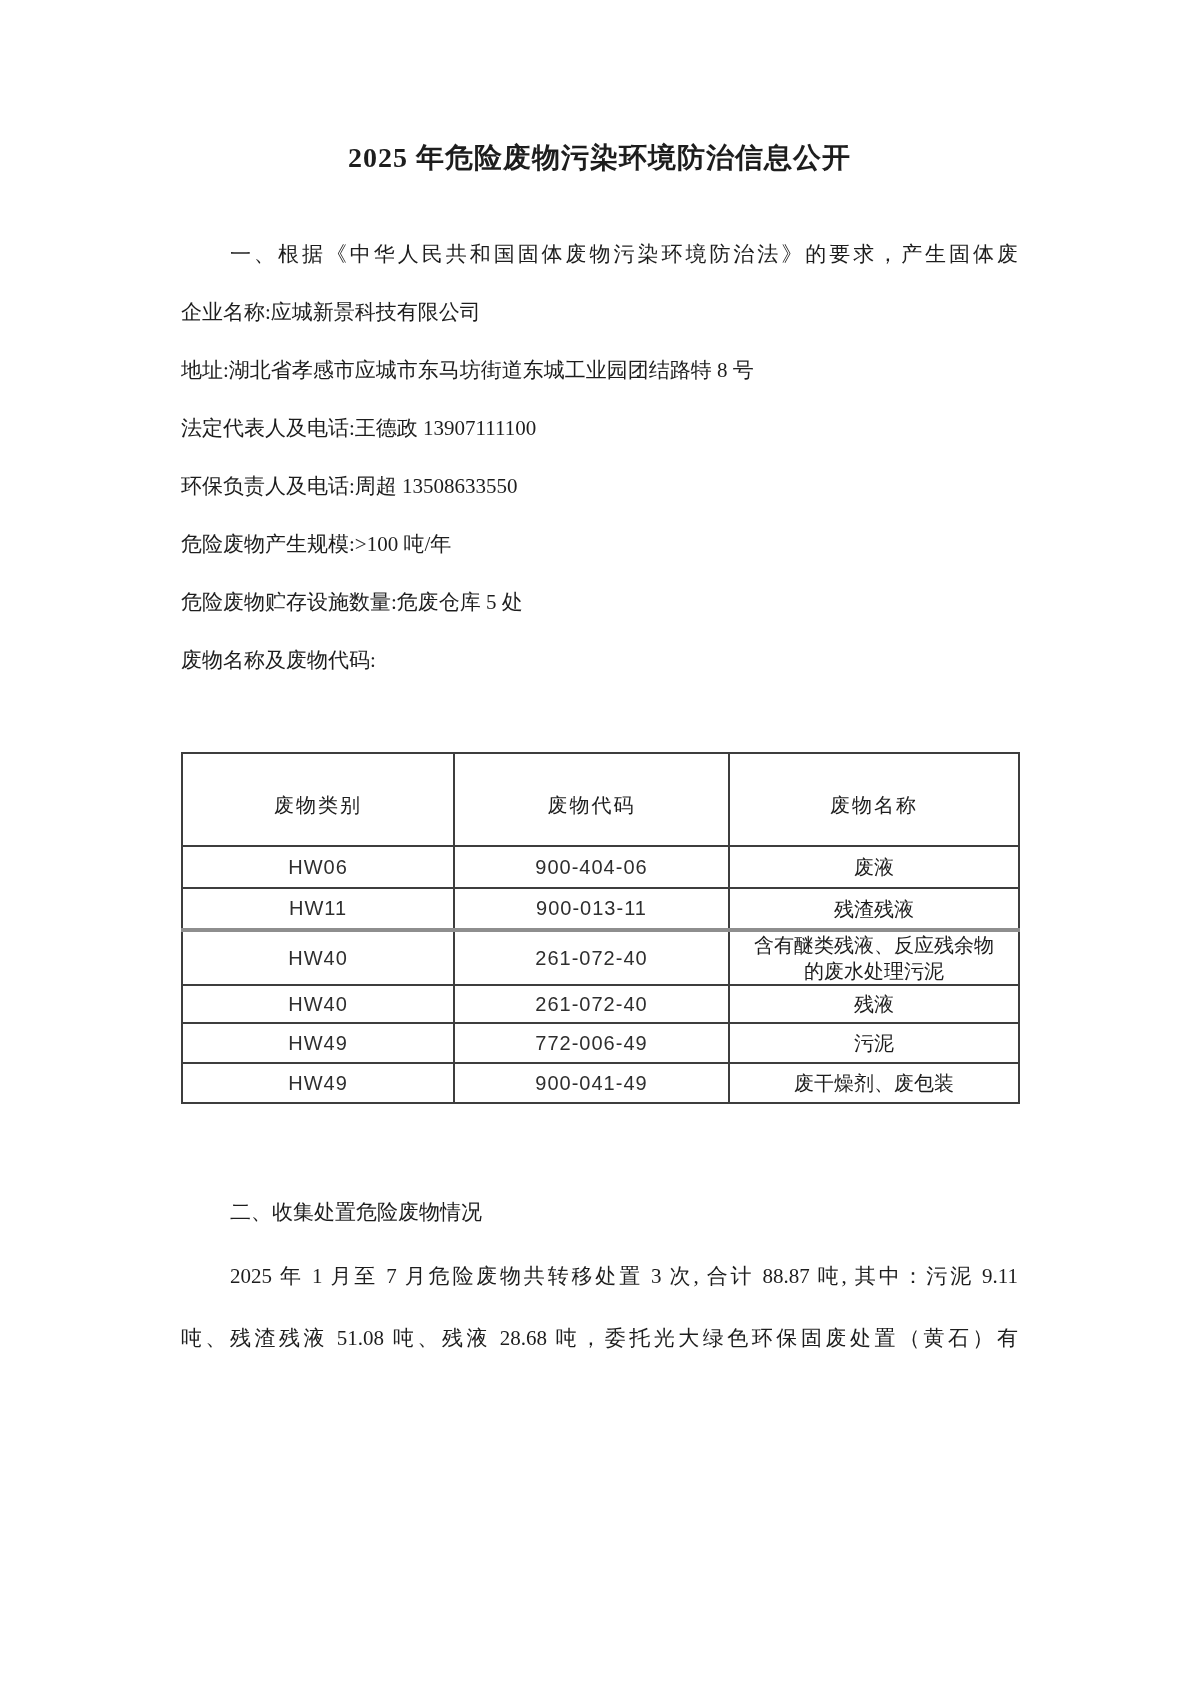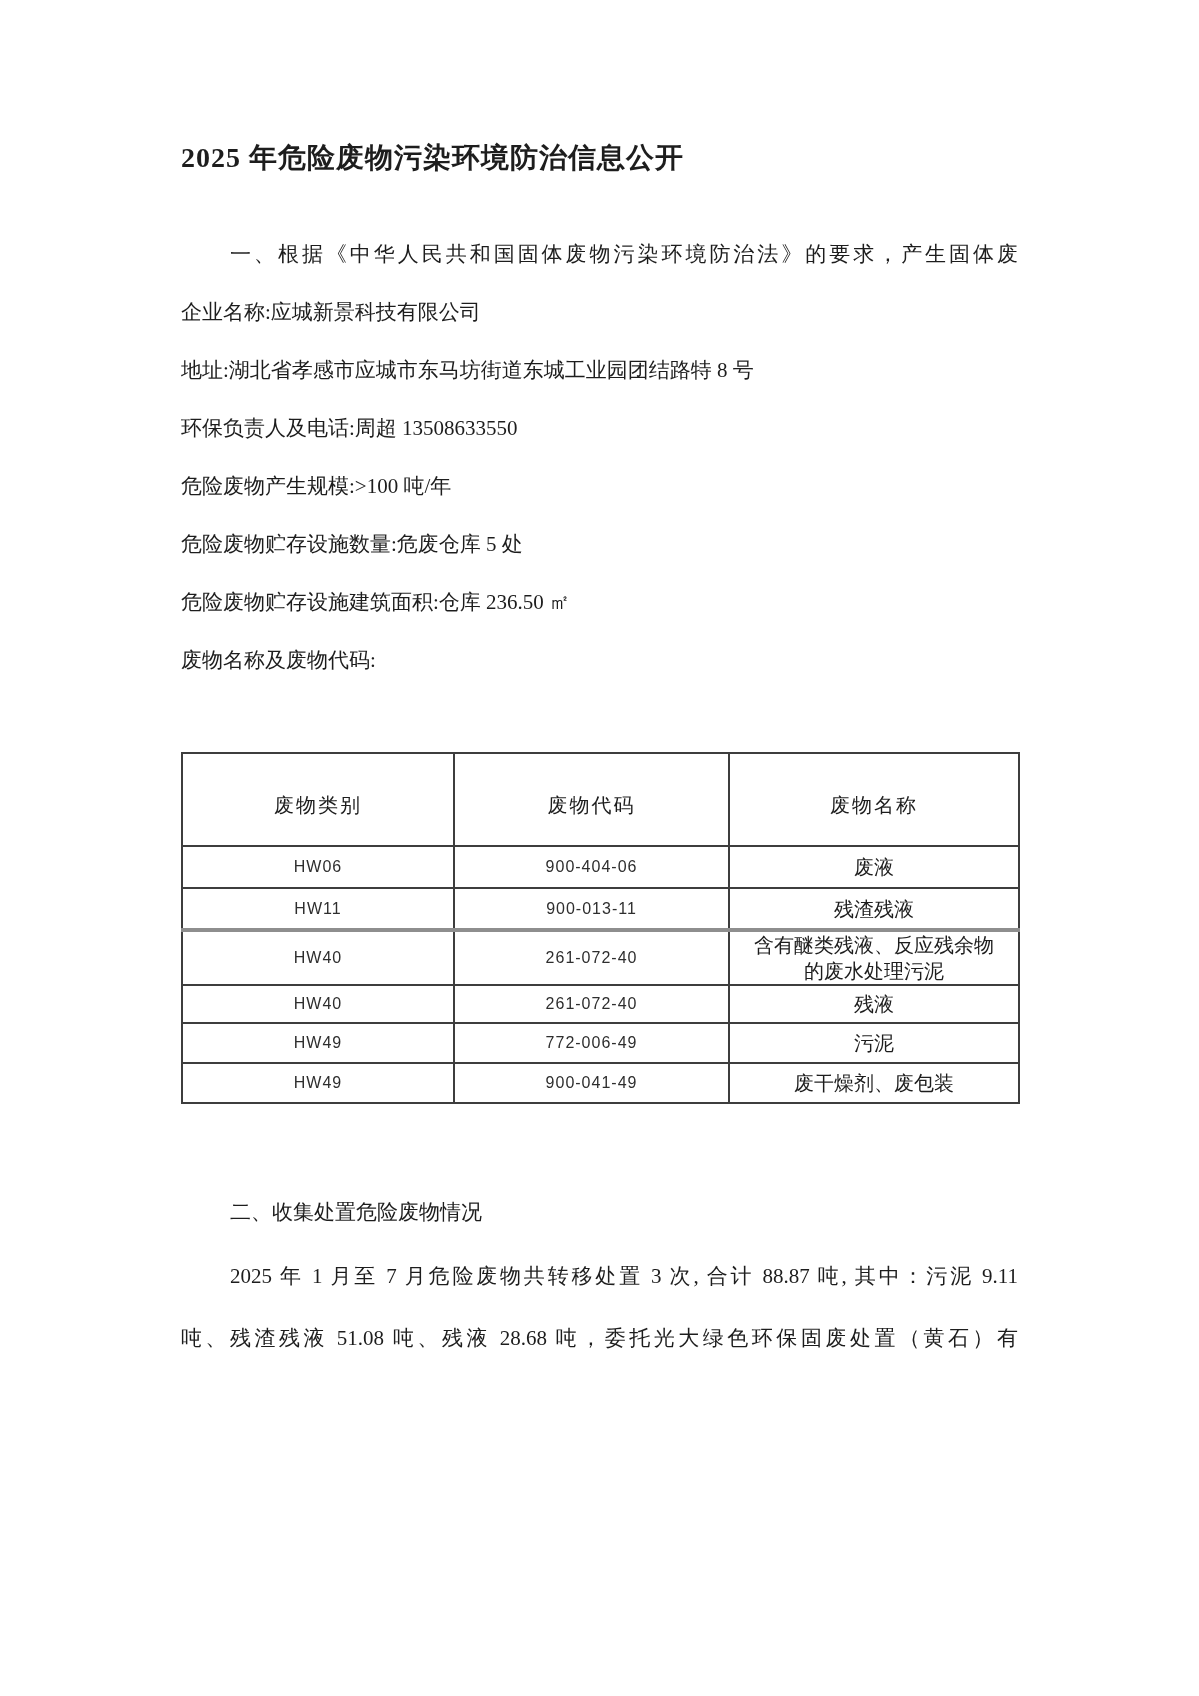--- a/index.html
+++ b/index.html
@@ -10,21 +10,21 @@
     background:#ffffff;
     color:#1d1d1d;
     font-family:"Liberation Serif","DejaVu Serif",serif;
     overflow:hidden;
   }
   .content{position:absolute;left:181px;top:0;width:837px;}
 
   .doc-title{
     margin:140px 0 16px 0;
     font-size:28px;line-height:36px;font-weight:700;
-    text-align:left;letter-spacing:1px;
+    text-align:center;letter-spacing:1px;
   }
 
   .para1{margin-top:49px;}
   .line{
     font-size:21px;line-height:58px;height:58px;
     white-space:nowrap;
   }
   .stretch{
     text-align:justify;text-align-last:justify;
     text-justify:inter-character;
@@ -49,21 +49,21 @@
     font-weight:400;box-sizing:border-box;
     padding:4px;
   }
   .waste-table thead th{
     height:93px;
     font-size:20px;letter-spacing:2px;
     padding-top:16px;
   }
   td.cat,td.code{
     font-family:"Liberation Sans","DejaVu Sans",sans-serif;
-    font-size:16px;letter-spacing:1px;color:#2e2e2e;margin-left:8px;
+    font-size:20px;letter-spacing:1px;color:#2e2e2e;margin-left:8px;
   }
   td.name{font-size:20px;line-height:26px;padding:0 18px;margin-top:40px;}
   tr.r1{height:42px;} tr.r2{height:42px;} tr.r3{height:52px;}
   tr.r4{height:38px;} tr.r5{height:40px;} tr.r6{height:40px;}
   tr.divider-row td{border-top:4px solid #8e8e8e;}
 
   .heading2{margin-top:79px;}
   .para2{margin-top:4px;}
 </style>
 </head>
@@ -74,24 +74,24 @@
 
     <h1 class="doc-title">2025 年危险废物污染环境防治信息公开</h1>
 
     <div class="para1">
       <div class="line indent stretch">一、根据《中华人民共和国固体废物污染环境防治法》的要求，产生固体废</div>
     </div>
 
     <div class="fields">
       <div class="line">企业名称:应城新景科技有限公司</div>
       <div class="line">地址:湖北省孝感市应城市东马坊街道东城工业园团结路特 8 号</div>
+      <div class="line">法定代表人及电话:王德政 13907111100</div>
       <div class="line">环保负责人及电话:周超 13508633550</div>
       <div class="line">危险废物产生规模:&gt;100 吨/年</div>
       <div class="line">危险废物贮存设施数量:危废仓库 5 处</div>
-      <div class="line">危险废物贮存设施建筑面积:仓库 236.50 ㎡</div>
       <div class="line">废物名称及废物代码:</div>
     </div>
 
     <table class="waste-table">
       <colgroup>
         <col style="width:272px">
         <col style="width:275px">
         <col style="width:290px">
       </colgroup>
       <thead>

